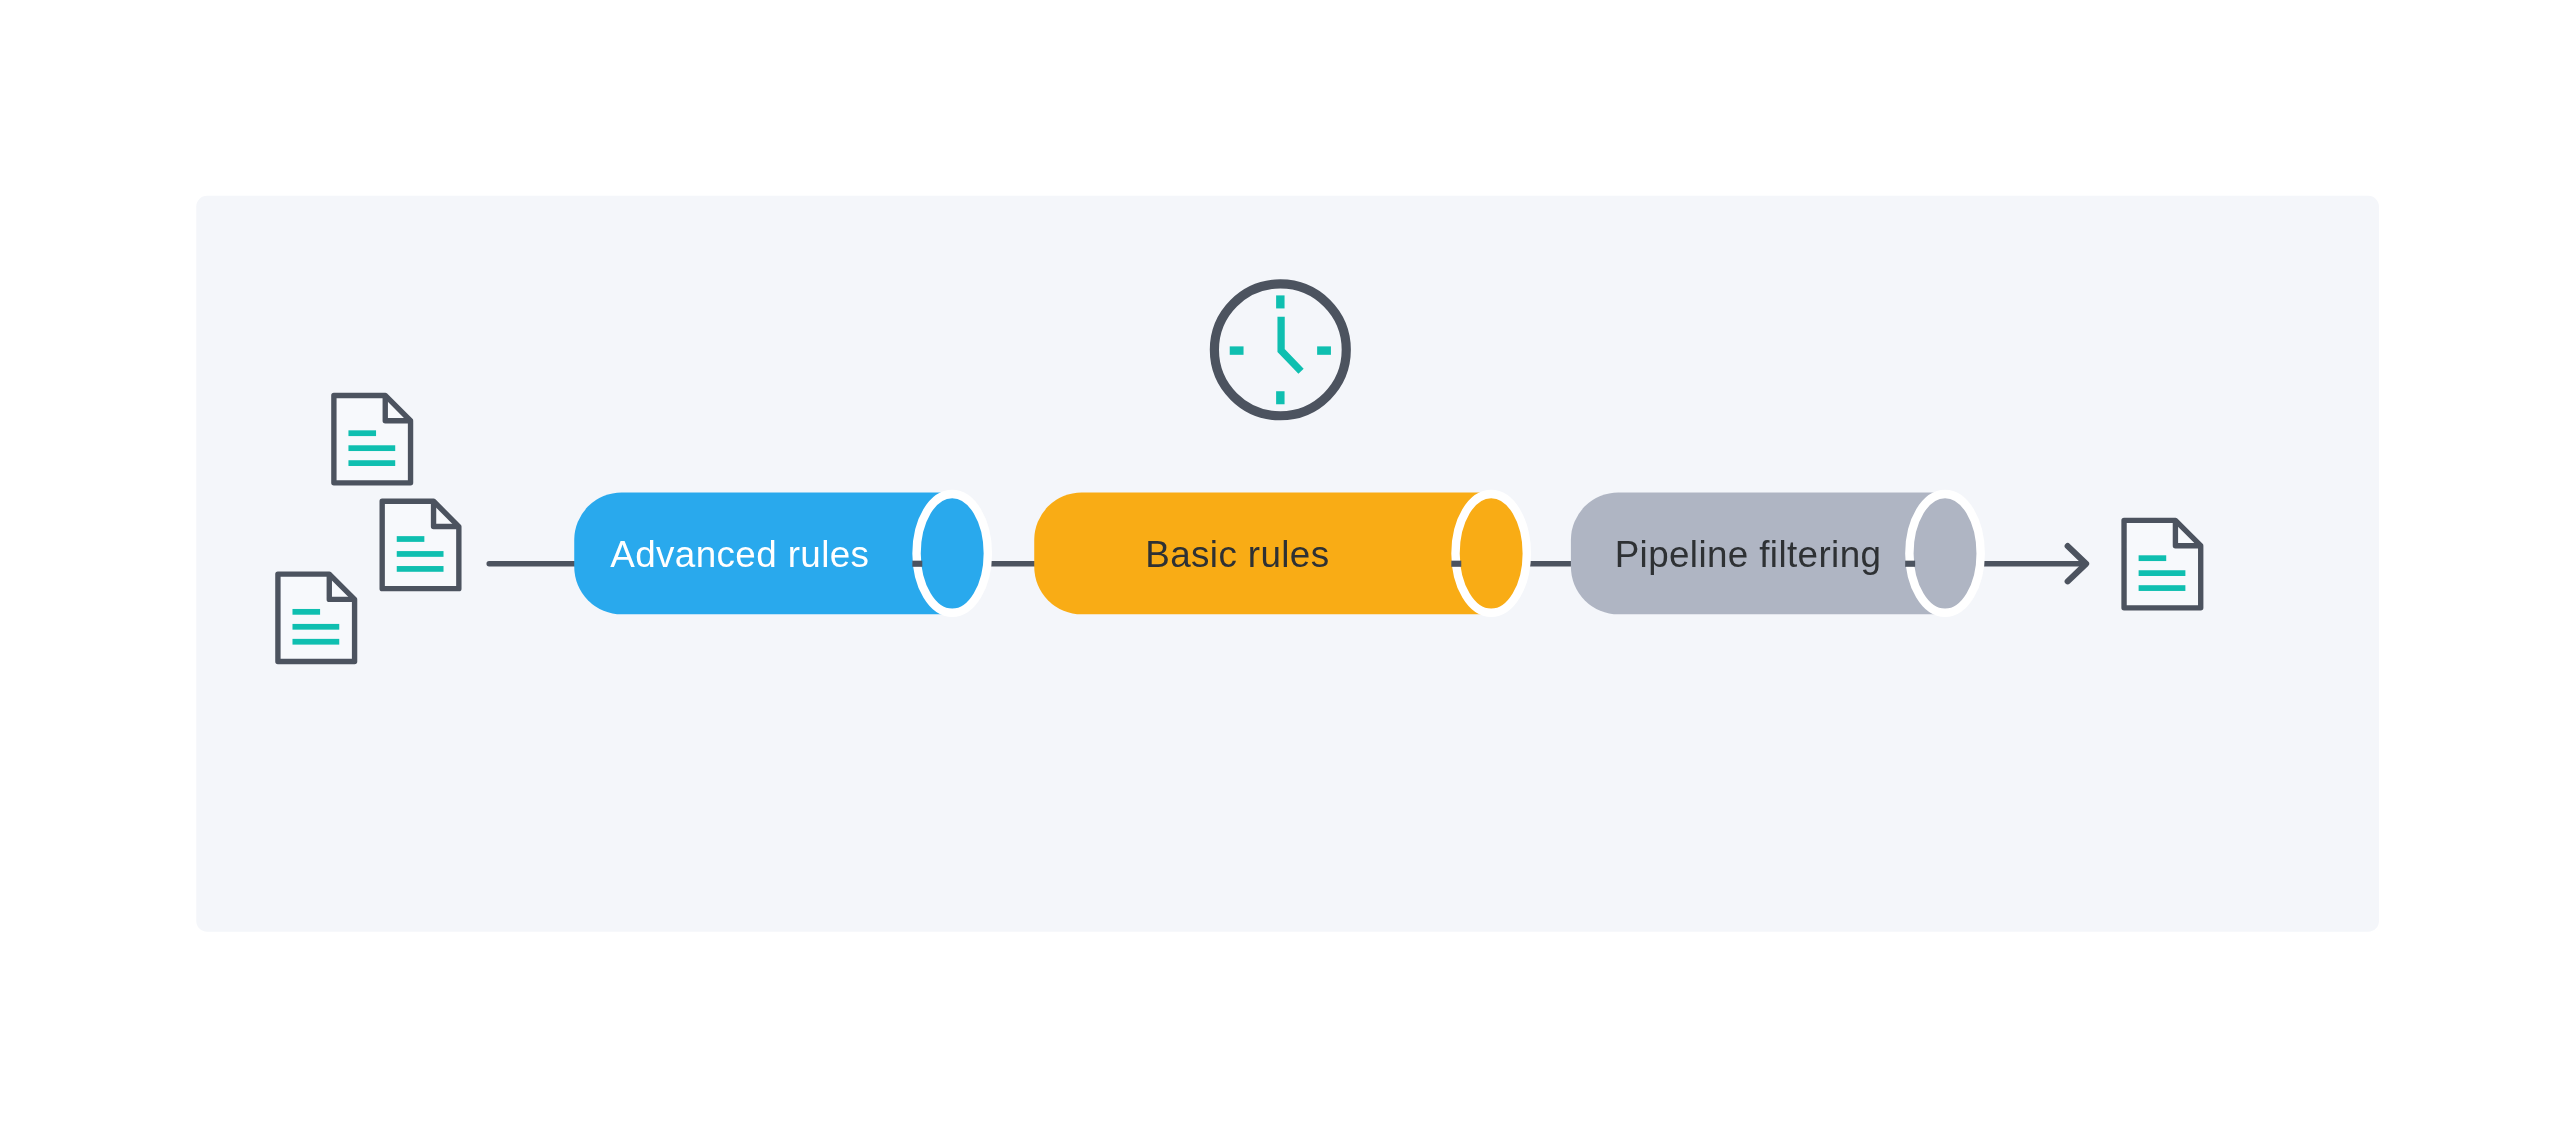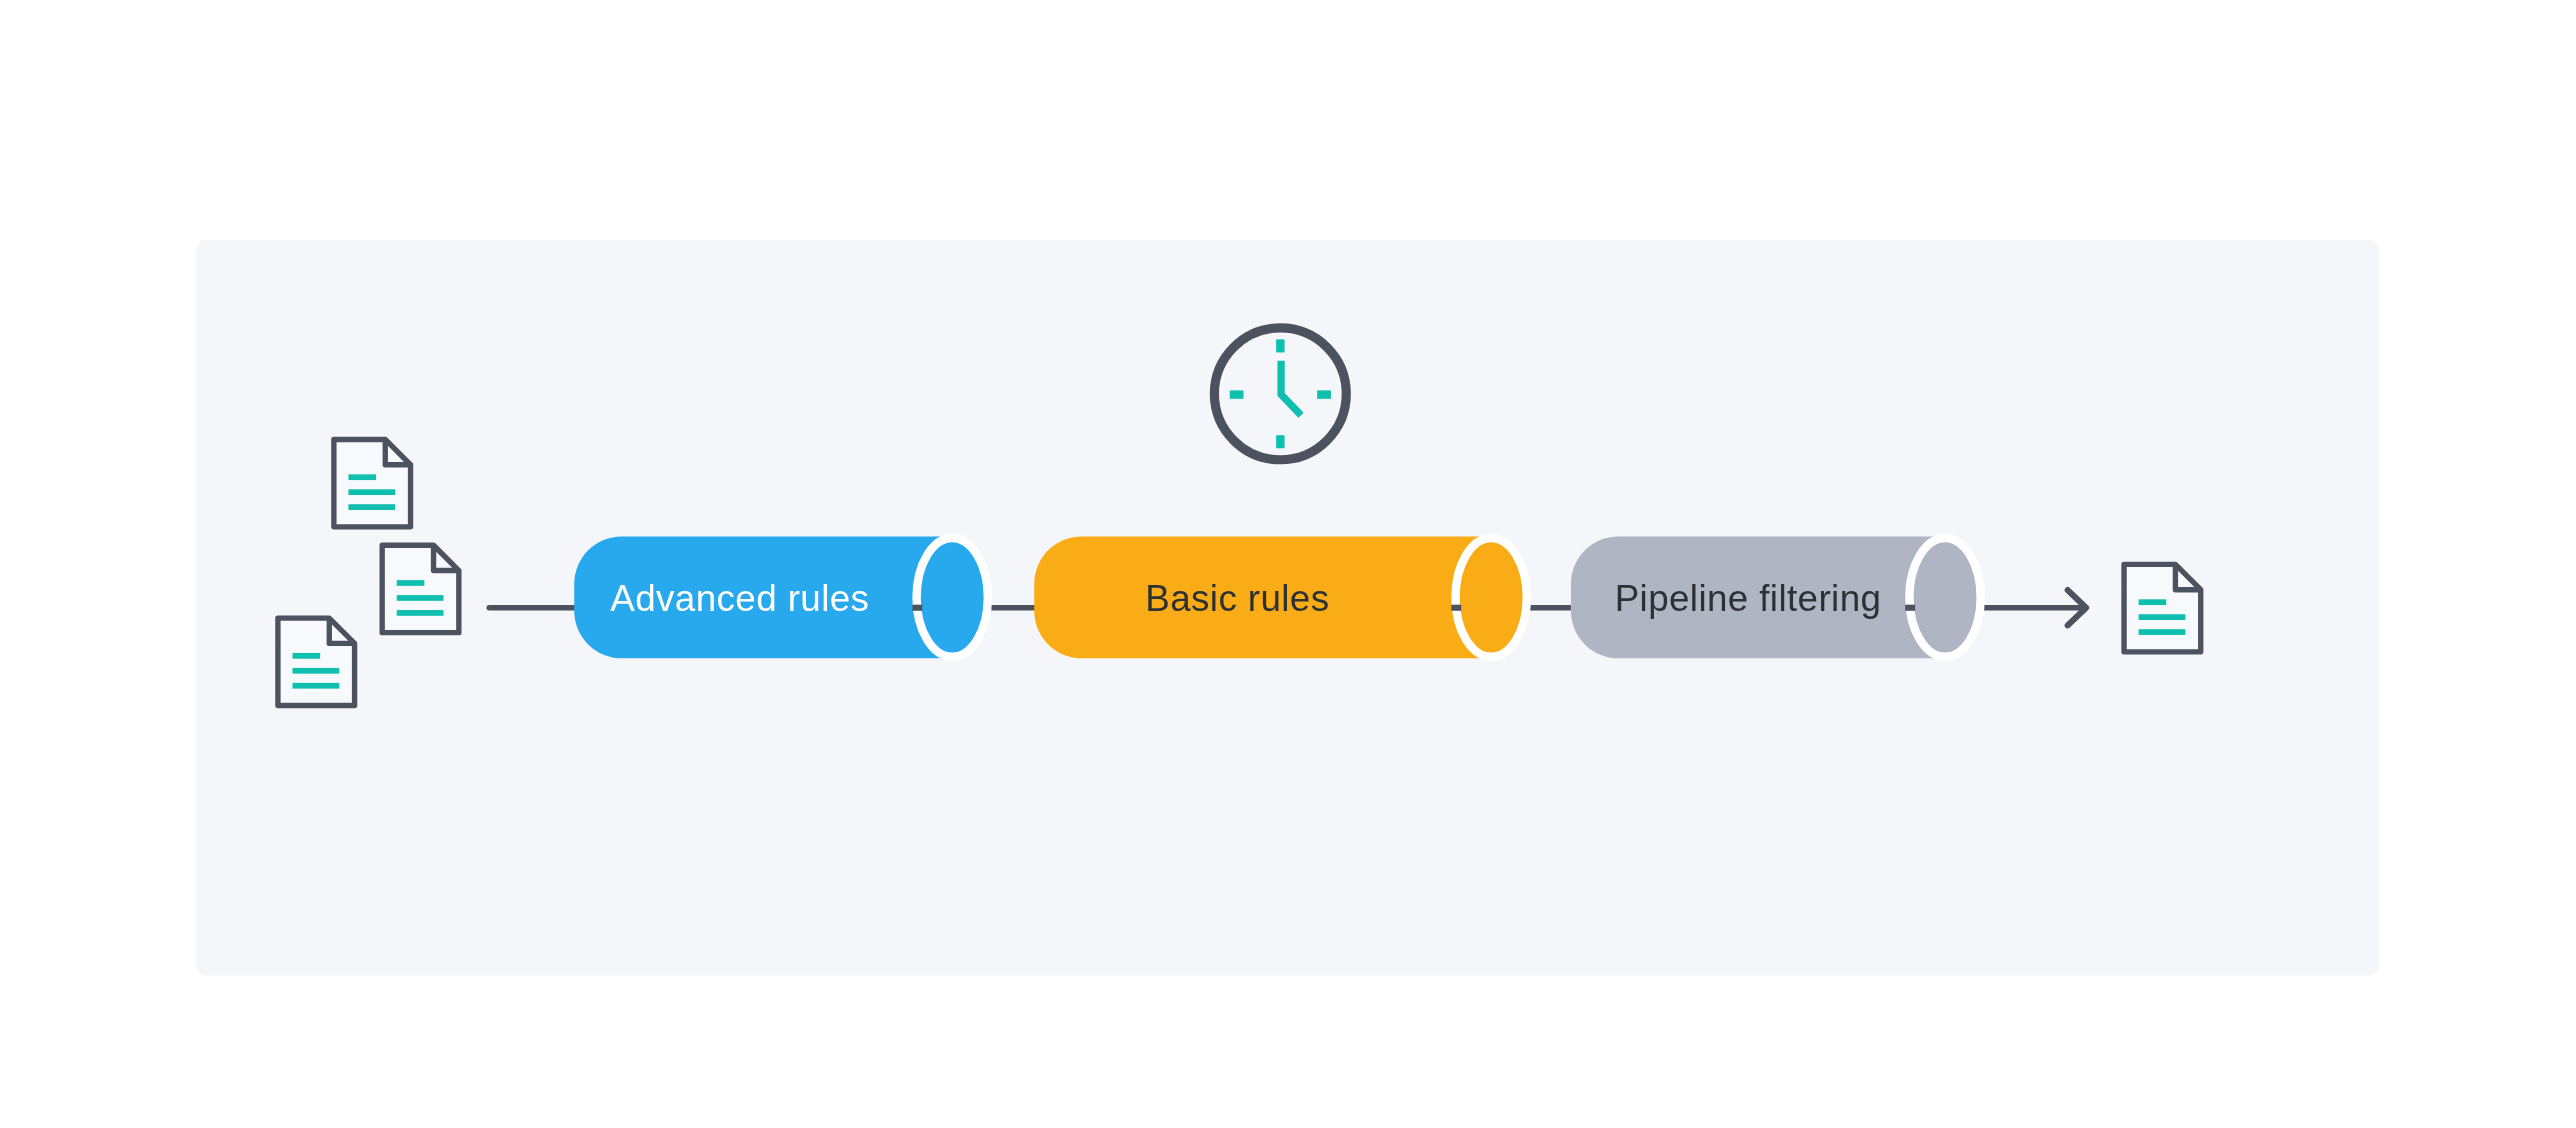--- a/index.html
+++ b/index.html
@@ -2,21 +2,21 @@
 <html style="--page_bg: #FFFFFF; --panel_bg: #F4F6FA; --slate: #4C535F; --teal: #0FBFB0; --white: #FFFFFF; --doc_fill: #F7F9FC;font-size:12.3px"><head>
 <meta charset="utf-8">
 <style>
   html,body{margin:0;padding:0;}
   body{
     width:2576px;height:1129px;
     background:var(--page_bg,#ffffff);
     font-family:"Liberation Sans","DejaVu Sans",sans-serif;
     overflow:hidden;
   }
-  .diagram-wrap{position:relative;width:2576px;height:1013px;margin-top:44px;}
+  .diagram-wrap{position:relative;width:2576px;height:1013px;}
   svg{display:block;position:absolute;top:0;left:0;}
   .panel-rect{fill:var(--panel_bg,#F4F6FA);}
   .slate-stroke{stroke:var(--slate,#4C535F);fill:none;}
   .slate-fill{fill:var(--slate,#4C535F);}
   .teal-fill{fill:var(--teal,#0FBFB0);}
   .teal-stroke{stroke:var(--teal,#0FBFB0);fill:none;}
   .doc-page{fill:var(--doc_fill,#F7F9FC);stroke:var(--slate,#4C535F);stroke-width:7;stroke-linejoin:round;}
   .doc-fold{fill:none;stroke:var(--slate,#4C535F);stroke-width:7;stroke-linejoin:round;}
   .pipe-ellipse{stroke:var(--white,#FFFFFF);stroke-width:11;}
   .stage-label{font-size:48px;letter-spacing:0.5px;}

